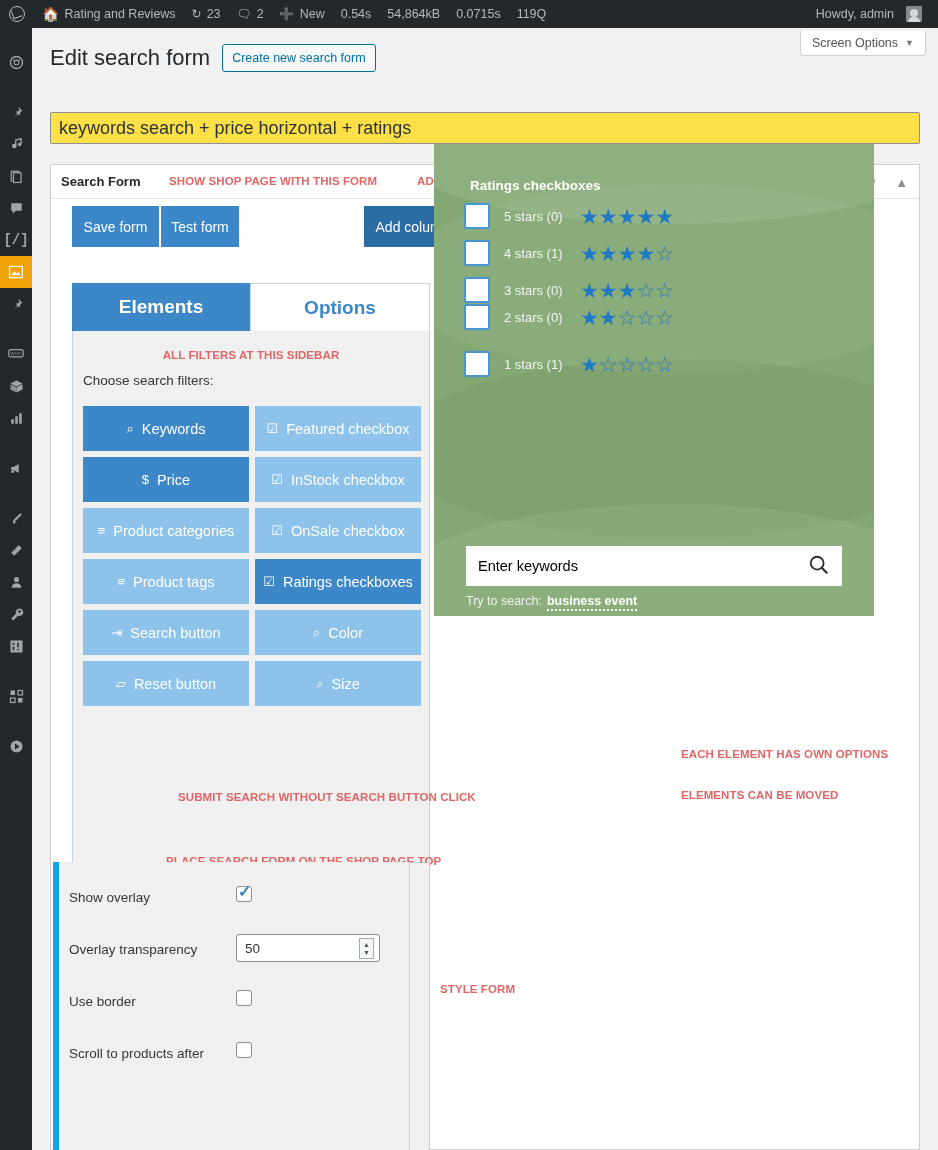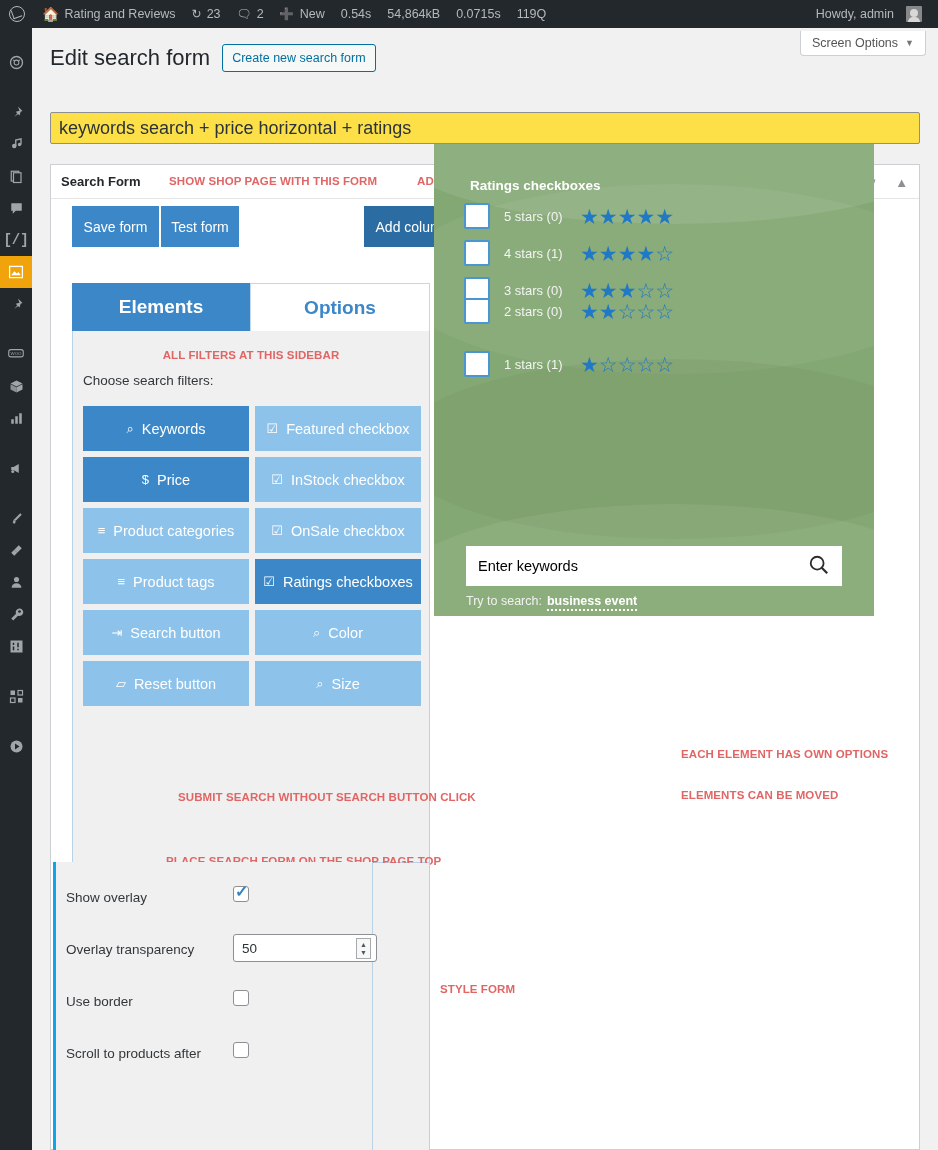--- a/index.html
+++ b/index.html
@@ -568,21 +568,21 @@
             <span class="color-swatch" style="background:#3b87c8;"></span>
             <span class="color-label">Select Color</span>
           </span>
         </div>
       </div>
     </div>
 
     <div id="options-col-2" style="position:absolute;left:21px;top:986px;width:358px;height:0;"></div>
   </div>
 
-  <div style="position:absolute;left:21px;top:834px;width:320px;height:288px;background:#f0f0f0;border-left:3px solid #0ea5e9;border-right:1px solid #b9d2e6;padding-left:16px;">
+  <div style="position:absolute;left:21px;top:834px;width:357px;height:288px;background:#f0f0f0;border-left:6px solid #0ea5e9;border-right:1px solid #b9d2e6;padding-left:16px;">
     <div class="opt-row" style="top:16px;">
       <div class="opt-label">Show overlay</div>
       <div class="opt-ctl">
         <span class="wp-checkbox checked"></span>
       </div>
     </div>
     <div class="opt-row" style="top:68px;">
       <div class="opt-label">Overlay transparency</div>
       <div class="opt-ctl" style="top:4px;">
         <span class="num-input">
@@ -628,21 +628,21 @@
     <div class="rating-row" style="top:96px;">
       <span class="rating-cb"></span>
       <span class="rating-lbl">4 stars (1)</span>
       <span class="stars">★★★★☆</span>
     </div>
     <div class="rating-row" style="top:133px;">
       <span class="rating-cb"></span>
       <span class="rating-lbl">3 stars (0)</span>
       <span class="stars">★★★☆☆</span>
     </div>
-    <div class="rating-row" style="top:154px;justify-content:center;">
+    <div class="rating-row" style="top:160px;justify-content:center;">
       <span class="rating-cb"></span>
       <span class="rating-lbl">2 stars (0)</span>
       <span class="stars">★★☆☆☆</span>
     </div>
     <div class="rating-row" style="top:207px;">
       <span class="rating-cb"></span>
       <span class="rating-lbl">1 stars (1)</span>
       <span class="stars">★☆☆☆☆</span>
     </div>
 

